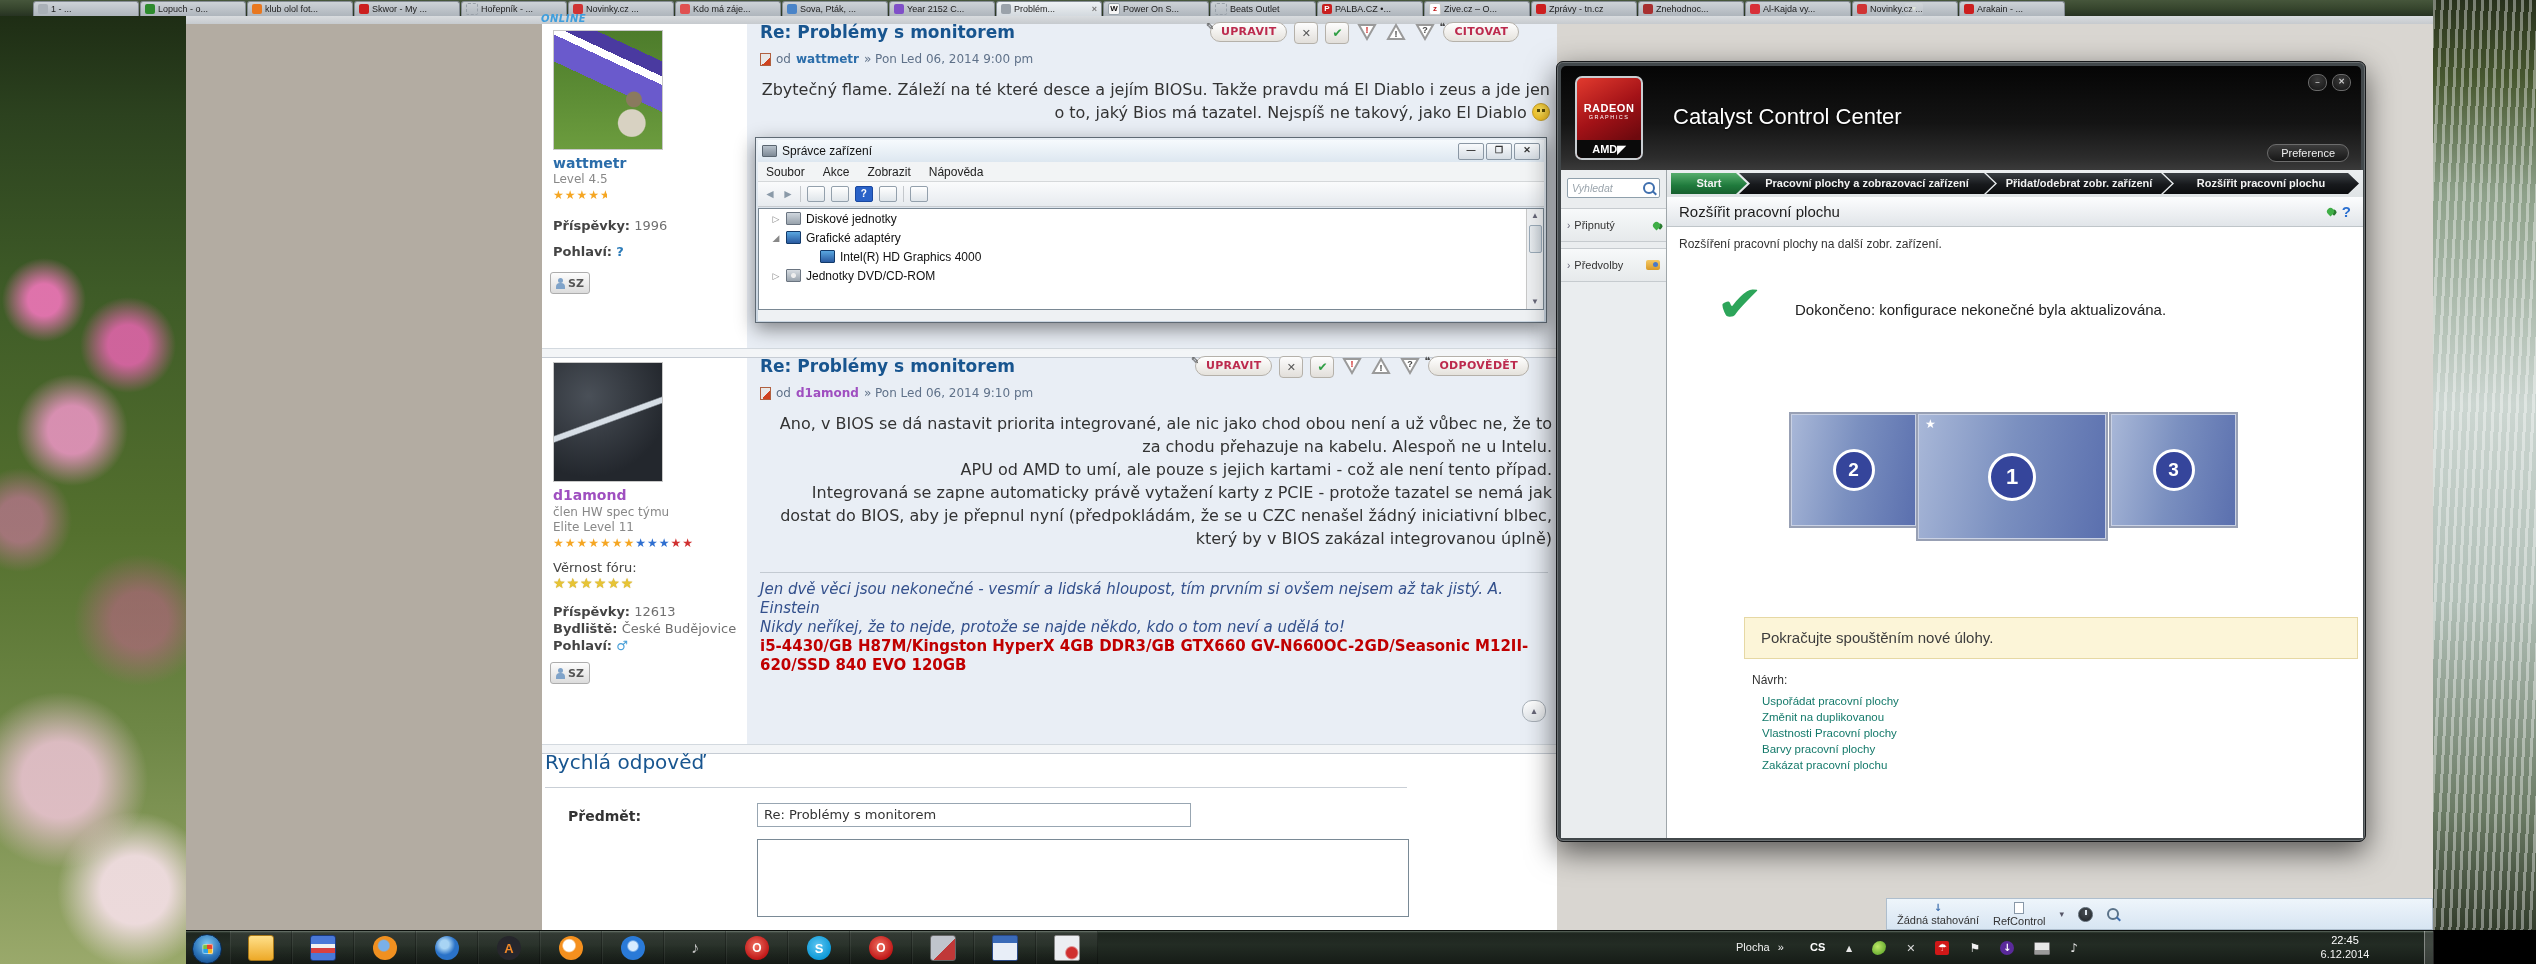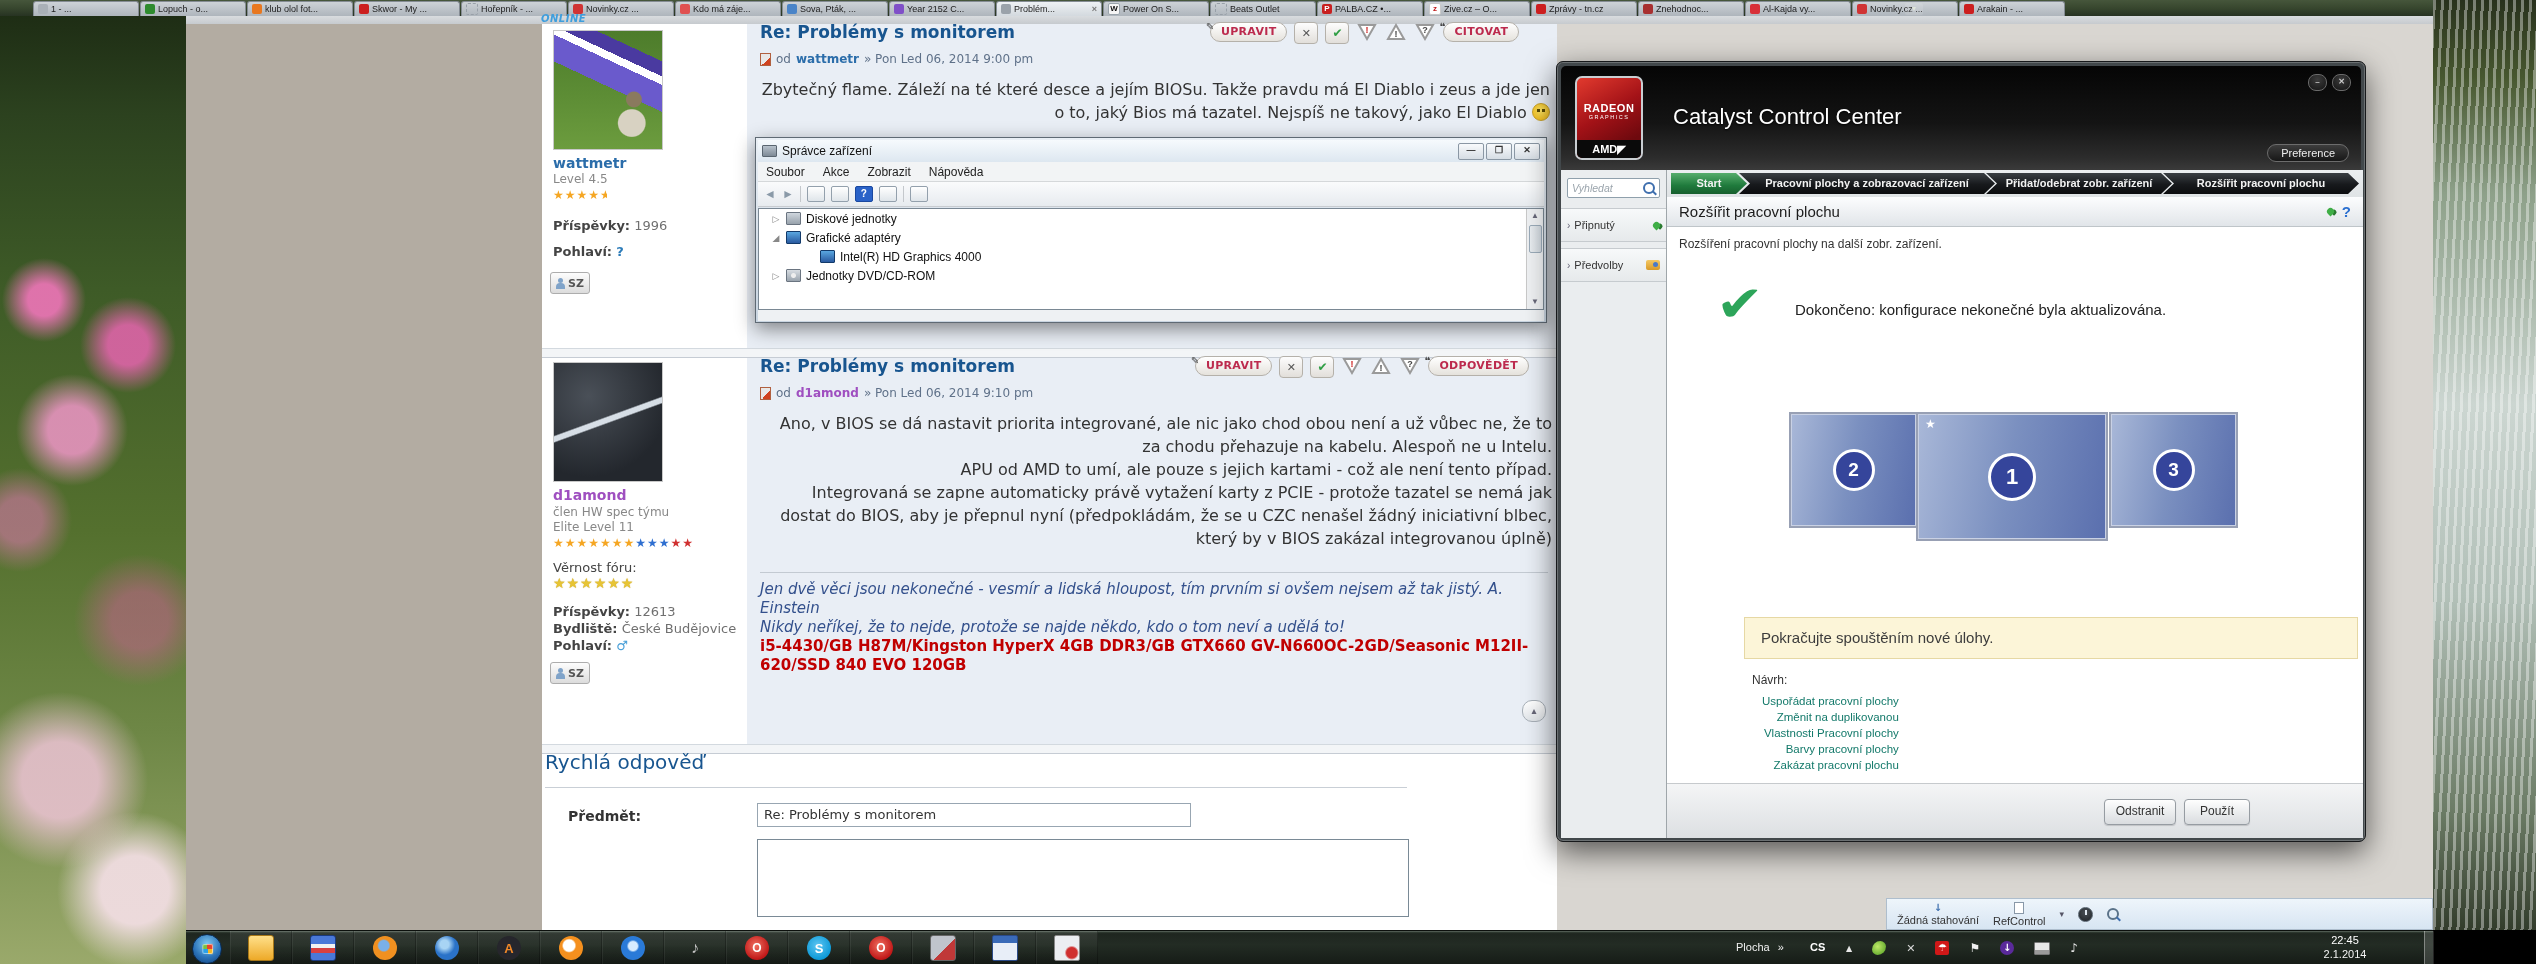--- a/index.html
+++ b/index.html
@@ -196,21 +196,21 @@
   .mon{border:2px solid #98a0b4;box-shadow:inset 0 0 0 1px #c9d1e4;
     background:linear-gradient(100deg,#a9b8d8 0%,#7b90c0 48%,#5a6fae 100%);
     display:flex;align-items:center;justify-content:center;position:absolute;}
   .mon .num{width:36px;height:36px;border:3px solid #fff;border-radius:50%;background:#35459b;color:#fff;
     font:bold 19px/36px "Liberation Sans",sans-serif;text-align:center;}
   .mon .num.big{width:42px;height:42px;font-size:22px;line-height:42px;}
   .mon .star{position:absolute;left:7px;top:3px;color:#fff;font-size:12px;}
   #ccc-banner{left:77px;top:390px;width:596px;height:40px;background:#fcf5d8;border:1px solid #e6d8a4;
     font:15px/40px "Liberation Sans",sans-serif;color:#3c3c3c;padding-left:16px;}
   #ccc-navrh{left:85px;top:446px;font:12px "Liberation Sans",sans-serif;color:#333;}
-  #ccc-links{left:95px;top:468px;display:flex;flex-direction:column;gap:4px;text-align:right;}
+  #ccc-links{left:95px;top:468px;display:flex;flex-direction:column;gap:4px;}
   .ccc-link{font:11.5px "Liberation Sans",sans-serif;color:#13796a;}
   #ccc-footer{left:0;top:556px;width:696px;height:55px;background:linear-gradient(180deg,#f4f5f6,#dcdfe2);
     border-top:1px solid #c6cacd;}
   .ccc-btn{position:absolute;top:15px;height:24px;border:1px solid #969ca2;border-radius:4px;
     background:linear-gradient(180deg,#fefefe,#d9dcdf);font:12px/22px "Liberation Sans",sans-serif;color:#333;
     text-align:center;box-shadow:0 1px 1px rgba(0,0,0,.15);}
 
   
   #addonbar{left:1886px;top:898px;width:547px;height:32px;background:linear-gradient(180deg,#eef5fb,#d7e5f2);
     border:1px solid #aebecd;box-sizing:border-box;display:flex;align-items:center;gap:14px;padding:0 10px;}
@@ -645,24 +645,20 @@
         <div class="abs" id="ccc-banner">Pokračujte spouštěním nové úlohy.</div>
         <div class="abs" id="ccc-navrh">Návrh:</div>
         <div class="abs" id="ccc-links">
 
         <span class="ccc-link">Uspořádat pracovní plochy</span>
             <span class="ccc-link">Změnit na duplikovanou</span>
             <span class="ccc-link">Vlastnosti Pracovní plochy</span>
             <span class="ccc-link">Barvy pracovní plochy</span>
             <span class="ccc-link">Zakázat pracovní plochu</span>
           </div>
-        <div class="abs" id="ccc-footer">
-          <div class="ccc-btn" style="left:437px;width:70px;">Odstranit</div>
-          <div class="ccc-btn" style="left:517px;width:64px;">Použít</div>
-        </div>
       </div>
     </div>
   </div>
 
   <div class="abs" id="taskbar">
     <div class="abs" id="start-orb">
       <div id="start-flag"></div>
     </div>
     <div class="abs" id="apps">
 
@@ -740,18 +736,18 @@
         <span class="tray-ic" style="color:#f0f0f0;font-size:12px">⚑</span>
 
         <span class="tray-ic" style="width:14px;height:14px;background:#5a2a9a;border-radius:50%;color:#fff;font-size:10px;line-height:14px;text-align:center;font-weight:bold">↓</span>
 
         <span class="tray-ic" style="width:14px;height:11px;background:linear-gradient(180deg,#e8e8e8 0 60%,#9a9a9a 60%);border:1px solid #777;border-radius:1px"></span>
 
         <span class="tray-ic" style="color:#e8e8e8;font-size:12px">♪</span>
       </div>
     <div class="abs" id="clock">
       <div>22:45</div>
-      <div class="date">2.1.2014</div>
+      <div class="date">6.12.2014</div>
     </div>
     <div class="abs" id="showdesk"></div>
   </div>
 
 </div>
 
 </body></html>

